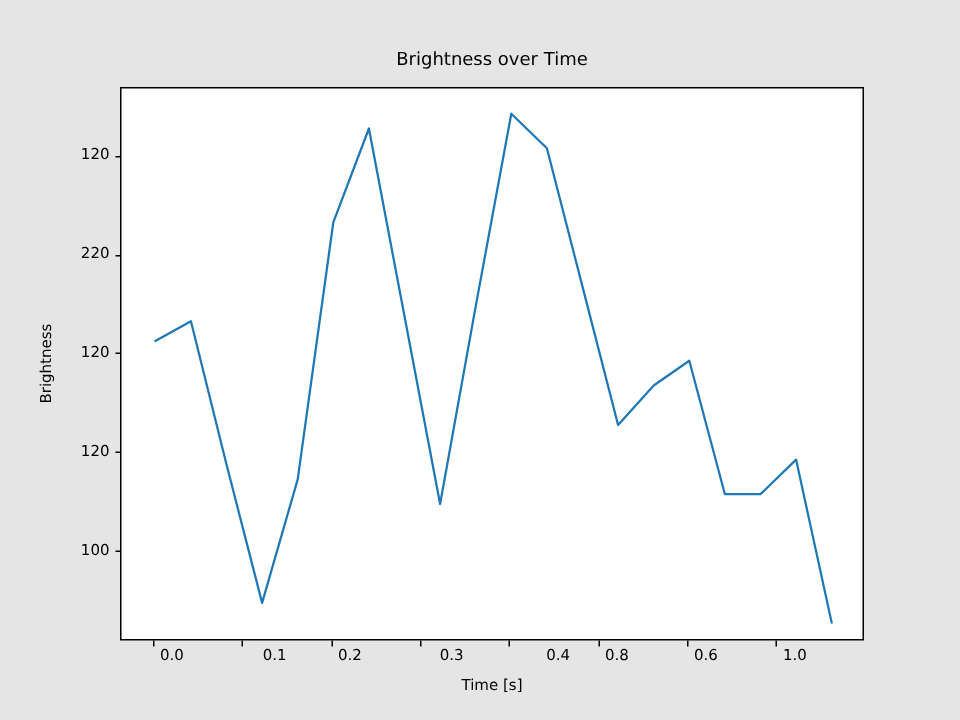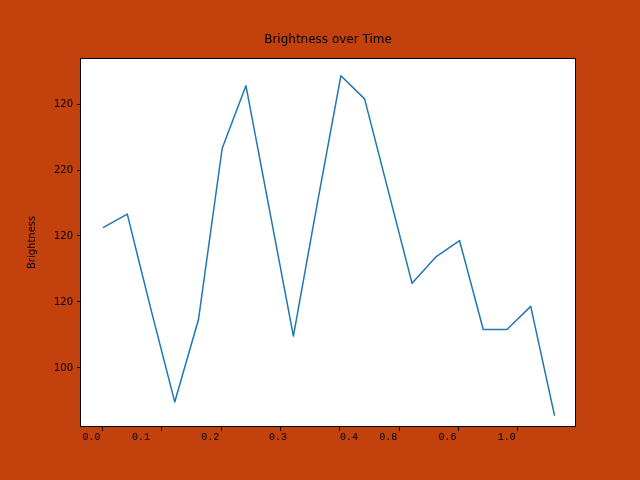--- a/index.html
+++ b/index.html
@@ -11,21 +11,21 @@
   body {
     width: 640px;
     height: 480px;
     overflow: hidden;
     font-family: "DejaVu Sans", sans-serif;
   }
   #figure {
     position: relative;
     width: 640px;
     height: 480px;
-    background: #c2410c;
+    background: #e5e5e5;
   }
   
   #axes {
     position: absolute;
     left: 80px;
     top: 57.6px;
     width: 496px;
     height: 369.6px;
     box-sizing: border-box;
     border: 0.8px solid #000000;
@@ -67,25 +67,24 @@
     text-align: center;
     font-size: 10px;
     color: #000000;
     transform-origin: 0 0;
     transform: translate(26px, 427.2px) rotate(-90deg);
   }
   .xtick-label {
     position: absolute;
     font-size: 10px;
     color: #000000;
-    text-align: left;
+    text-align: right;
     width: 40px;
     top: 432px;
     margin-left: -20px;
-    font-family: Liberation Mono, monospace;
   }
   .ytick-label {
     position: absolute;
     font-size: 10px;
     color: #000000;
     text-align: right;
     width: 44px;
     left: 29px;
     margin-top: -6px;
   }
@@ -118,21 +117,21 @@
   <div id="axes">
     <svg id="plot-svg" preserveAspectRatio="none">
       <polyline id="data-line" fill="none" stroke="#1f77b4" stroke-width="1.5" stroke-linecap="round" stroke-linejoin="round" points="22.55,168.33 46.28,155.15 70.01,250.68 93.74,342.92 117.47,260.56 141.21,89.27 164.94,26.68 188.67,151.86 212.40,277.04 236.13,145.27 259.87,16.80 283.60,39.86 307.33,132.09 331.06,224.33 354.79,197.98 378.53,181.51 402.26,270.45 425.99,270.45 449.72,247.39 473.45,356.09"></polyline>
     </svg>
   </div>
 
   <div id="xtick-container">
       <div class="xtick-mark" style="left: 102.545px;"></div>
       <div class="xtick-label" style="left: 102.545px;">0.0</div>
       <div class="xtick-mark" style="left: 161.876px;"></div>
-      <div class="xtick-label" style="left: 152px;">0.1</div>
+      <div class="xtick-label" style="left: 171px;">0.1</div>
       <div class="xtick-mark" style="left: 221.206px;"></div>
       <div class="xtick-label" style="left: 221.206px;">0.2</div>
       <div class="xtick-mark" style="left: 280.536px;"></div>
       <div class="xtick-label" style="left: 289px;">0.3</div>
       <div class="xtick-mark" style="left: 339.866px;"></div>
       <div class="xtick-label" style="left: 360px;">0.4</div>
       <div class="xtick-mark" style="left: 399.196px;"></div>
       <div class="xtick-label" style="left: 399.196px;">0.8</div>
       <div class="xtick-mark" style="left: 458.526px;"></div>
       <div class="xtick-label" style="left: 458.526px;">0.6</div>
@@ -145,14 +144,15 @@
       <div class="ytick-mark" style="top: 301.694px;"></div>
       <div class="ytick-label" style="top: 301.694px;">120</div>
       <div class="ytick-mark" style="top: 235.812px;"></div>
       <div class="ytick-label" style="top: 235.812px;">120</div>
       <div class="ytick-mark" style="top: 169.929px;"></div>
       <div class="ytick-label" style="top: 169.929px;">220</div>
       <div class="ytick-mark" style="top: 104.047px;"></div>
       <div class="ytick-label" style="top: 104.047px;">120</div>
     </div>
 
+  <div id="xlabel">Time [s]</div>
 
 </div>
 
 </body></html>

